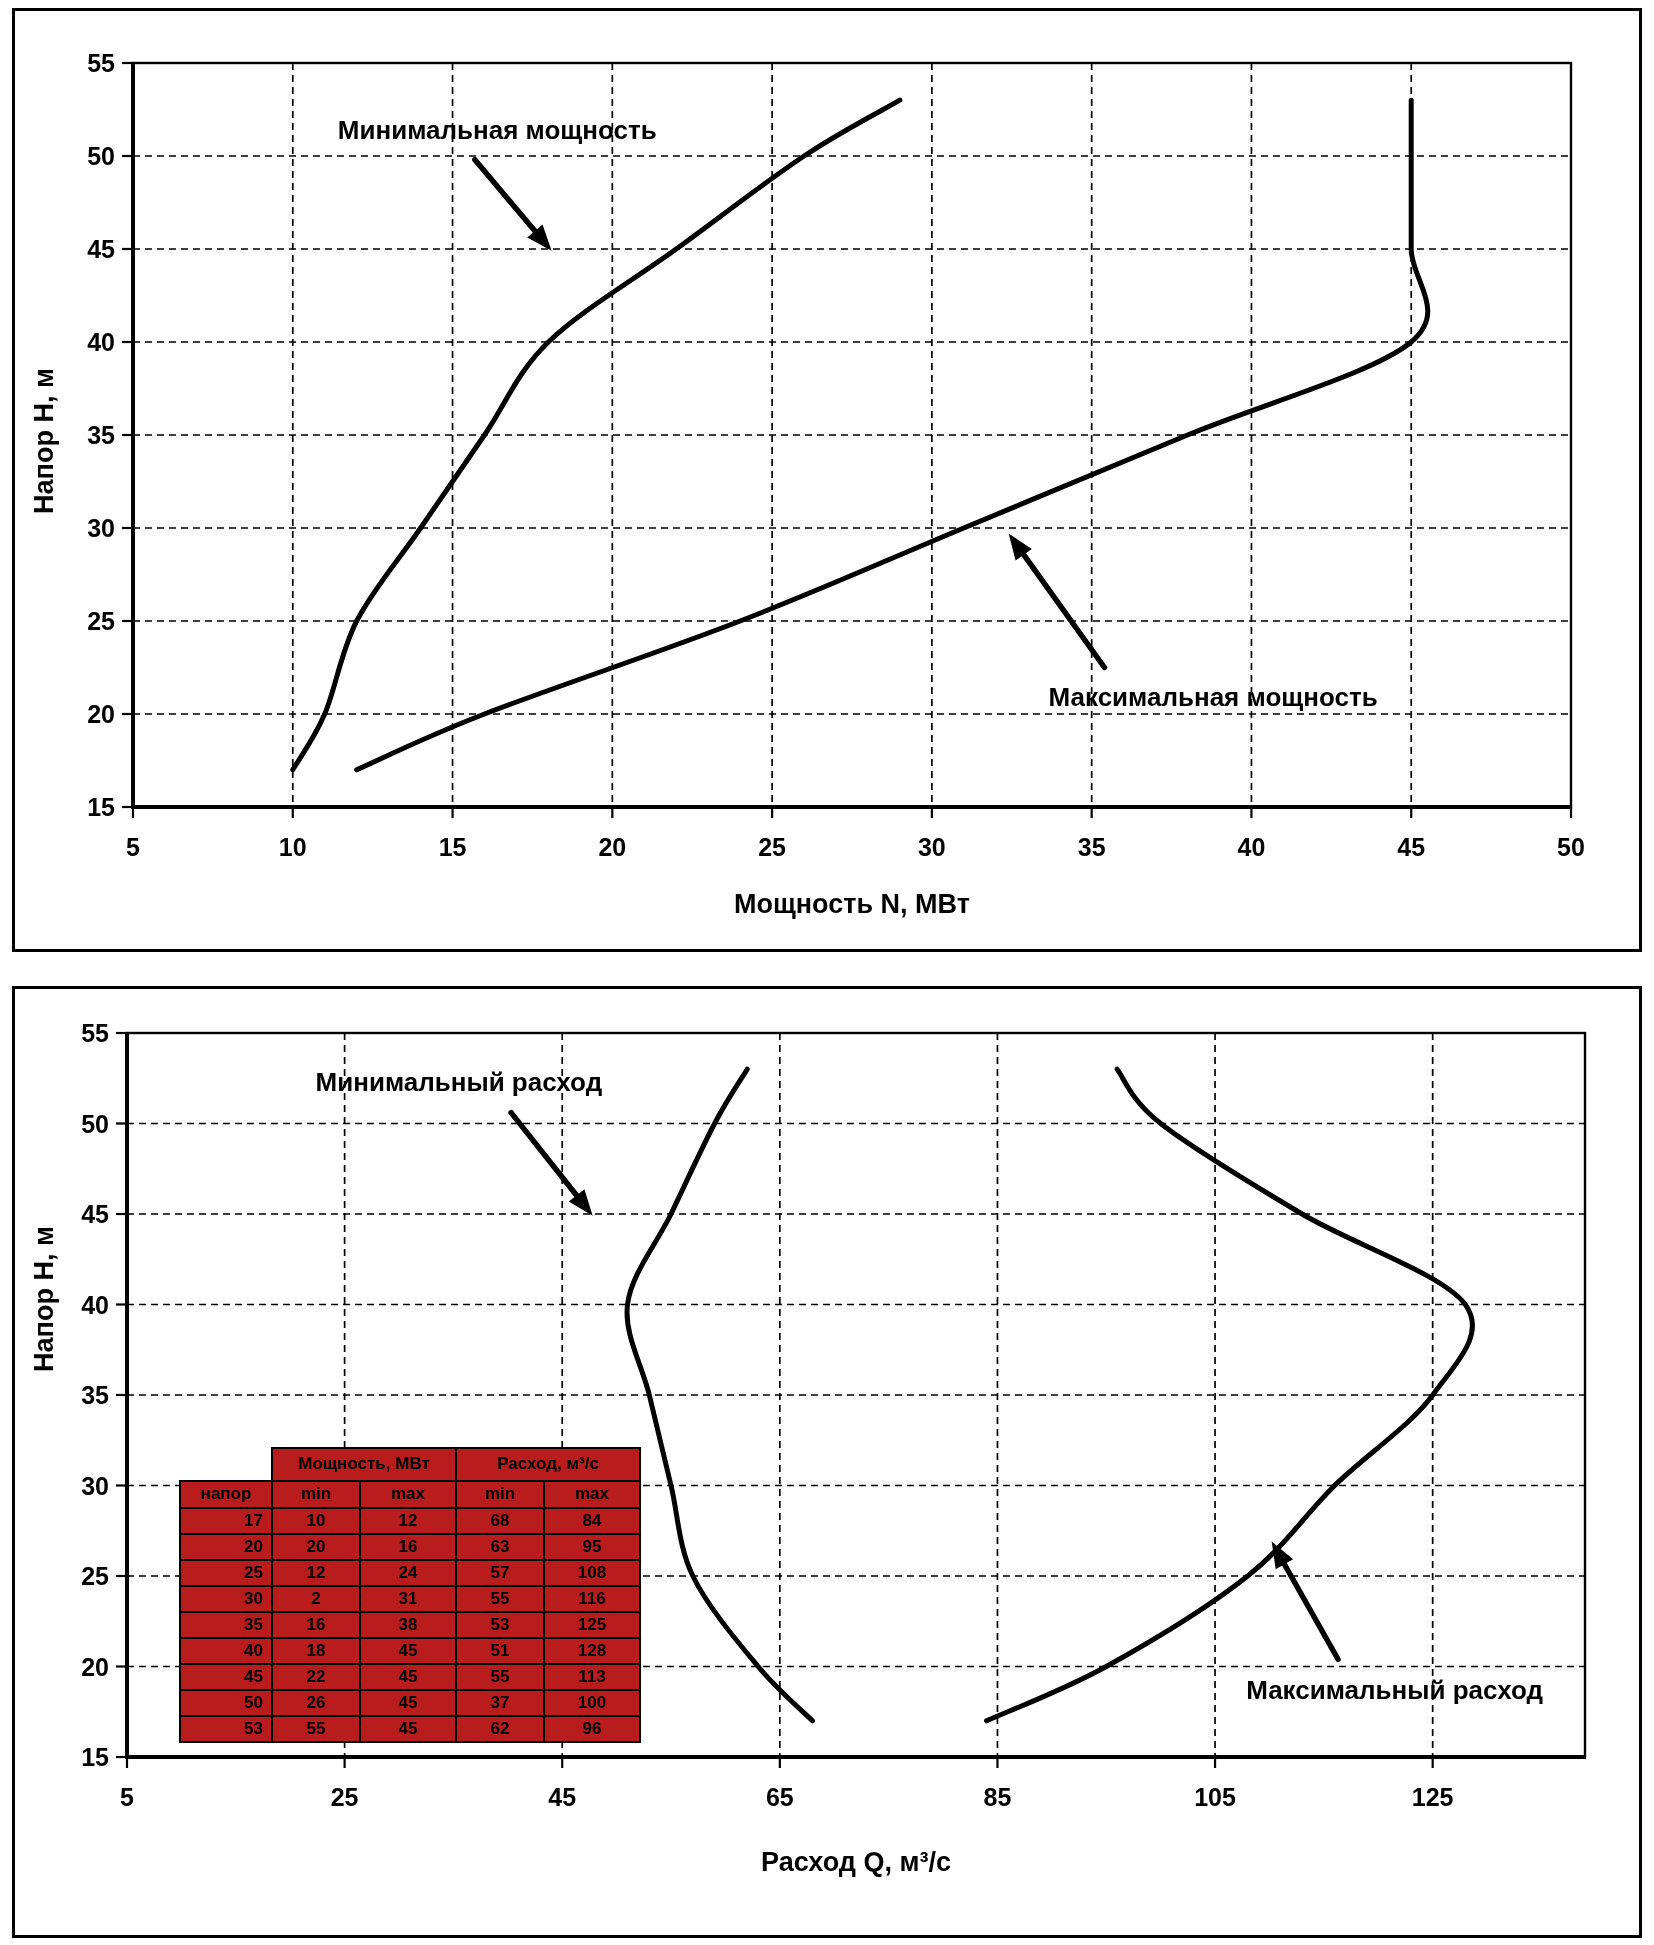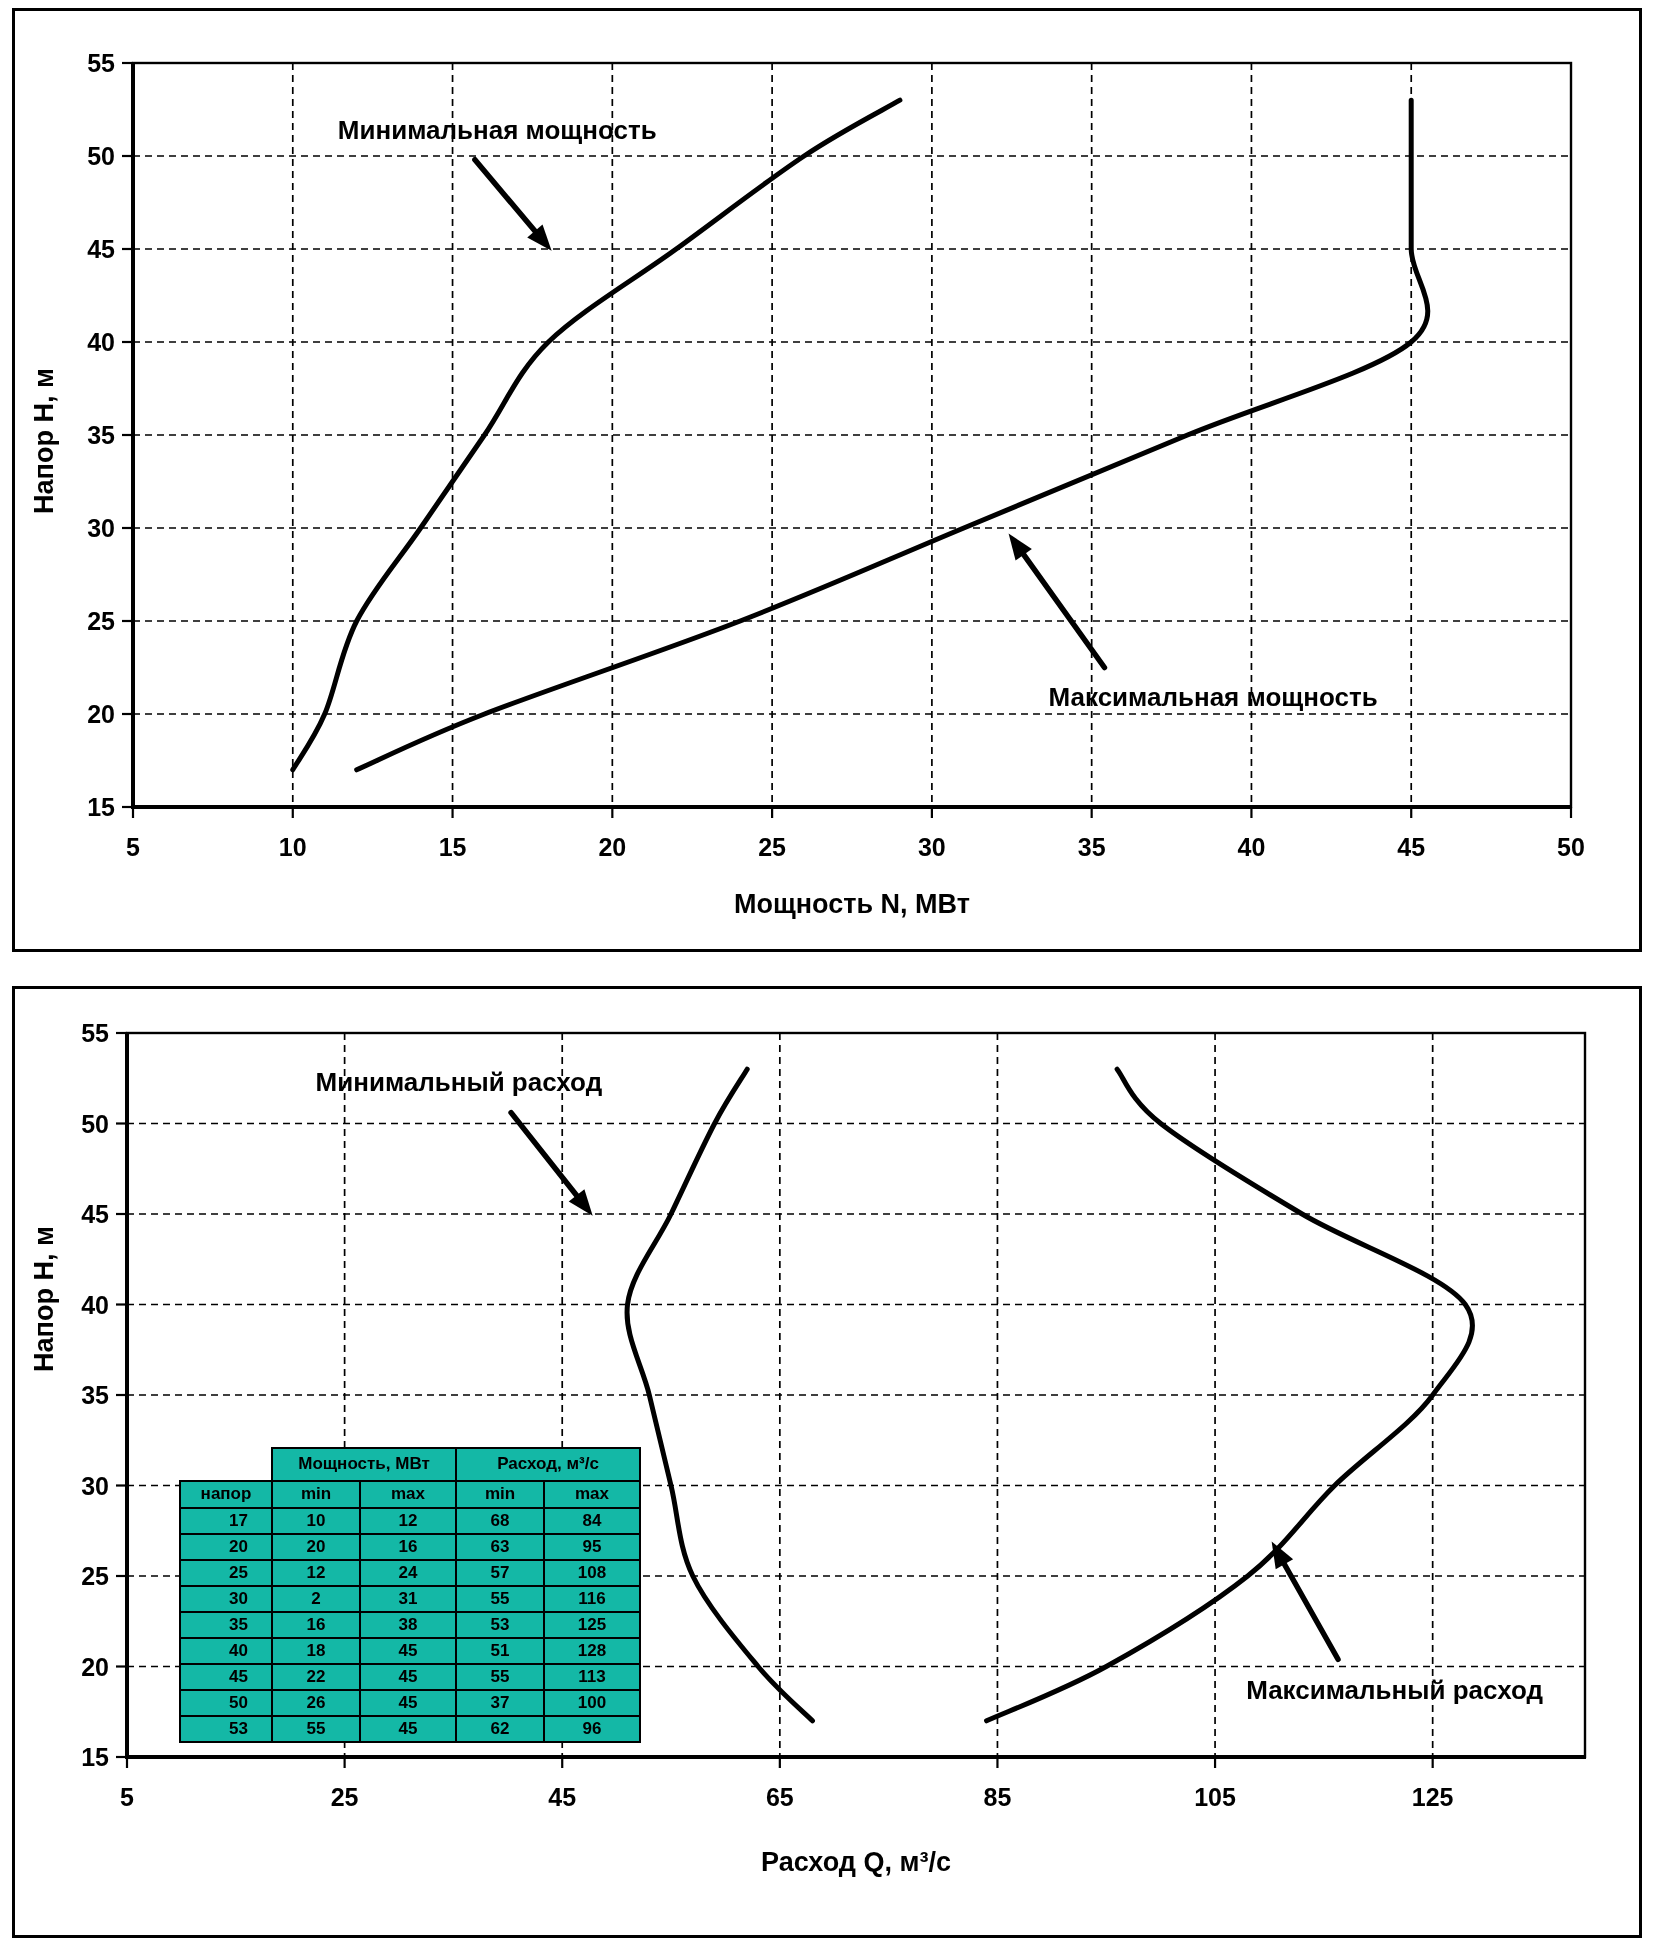--- a/index.html
+++ b/index.html
@@ -26,28 +26,28 @@
   svg .tick-label{font-size:25px;}
   svg .axis-title{font-size:27px;}
   svg .annotation-text{font-size:26px;}
   .data-table{
     position:absolute;left:164px;top:458px;width:460px;
     table-layout:fixed;border-collapse:collapse;
     font-family:"Liberation Sans",sans-serif;
     font-weight:bold;font-size:17px;color:#000;
   }
   .data-table td{
-    border:2px solid #000;background:#14b8a6;
+    border:2px solid #000;background:#b91c1c;
     text-align:center;padding:0 4px;height:24px;line-height:1.1;
     overflow:hidden;white-space:nowrap;
   }
   .data-table tr.group-row td{height:31px;}
   .data-table tr.subhead-row td{height:25px;margin-left:28px;}
   .data-table td.corner{border:none;background:transparent;}
-  .data-table td.napor-col{text-align:right;padding-right:23px;}
+  .data-table td.napor-col{text-align:right;padding-right:8px;}
 </style>
 </head>
 <body>
 
 <div class="page">
   <section class="panel" id="panel-1">
     <svg id="chart-0" xmlns="http://www.w3.org/2000/svg" viewBox="0 0 1624 938">
         <g>
           <line x1="277.77777777777777" y1="52" x2="277.77777777777777" y2="796" stroke="#000000" stroke-width="1.7" stroke-dasharray="7 5"></line>
           <line x1="437.55555555555554" y1="52" x2="437.55555555555554" y2="796" stroke="#000000" stroke-width="1.7" stroke-dasharray="7 5"></line>

